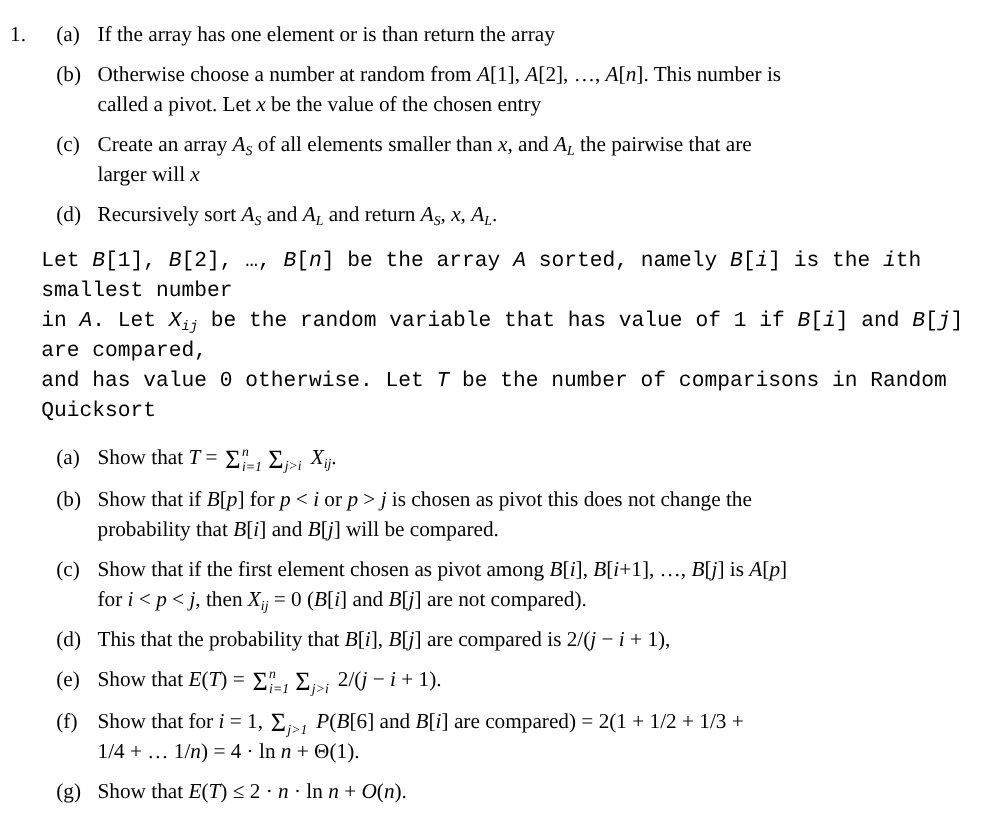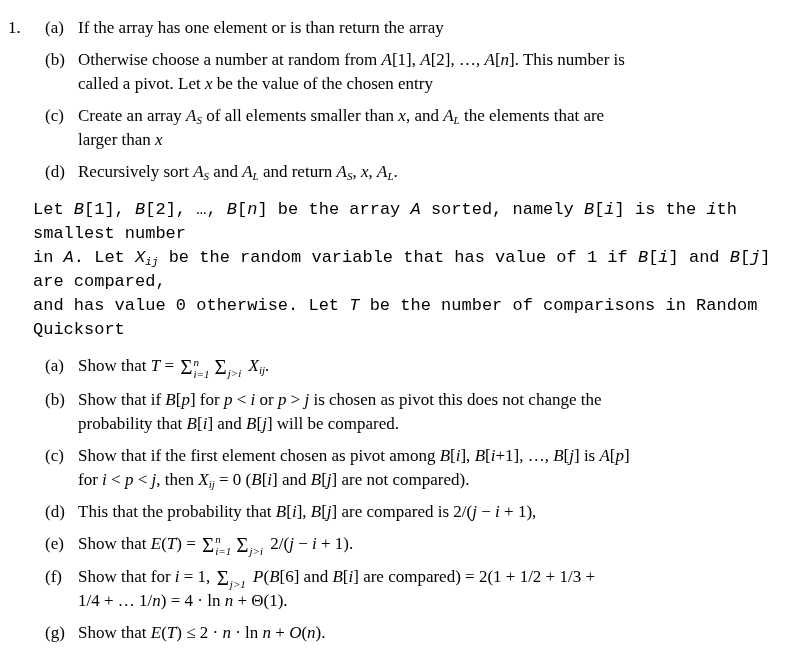--- a/index.html
+++ b/index.html
@@ -46,21 +46,21 @@
           <div class="item">
             <span class="label">(a)</span>
             <span class="content"><span>If the array has one element or is than return the array</span></span>
           </div>
           <div class="item">
             <span class="label">(b)</span>
             <span class="content"><span>Otherwise choose a number at random from </span><span class="it">A</span><span>[1], </span><span class="it">A</span><span>[2], …, </span><span class="it">A</span><span>[</span><span class="it">n</span><span>]. This number is</span><br><span>called a pivot. Let </span><span class="it">x</span><span> be the value of the chosen entry</span></span>
           </div>
           <div class="item">
             <span class="label">(c)</span>
-            <span class="content"><span>Create an array </span><span class="it">A</span><sub class="it">S</sub><span> of all elements smaller than </span><span class="it">x</span><span>, and </span><span class="it">A</span><sub class="it">L</sub><span> the elements that are</span><br><span>larger than </span><span class="it">x</span></span>
+            <span class="content"><span>Create an array </span><span class="it">A</span><sub class="it">S</sub><span> of all elements smaller than </span><span class="it">x</span><span>, and </span><span class="it">A</span><sub class="it">L</sub><span> the pairwise that are</span><br><span>larger will </span><span class="it">x</span></span>
           </div>
           <div class="item">
             <span class="label">(d)</span>
             <span class="content"><span>Recursively sort </span><span class="it">A</span><sub class="it">S</sub><span> and </span><span class="it">A</span><sub class="it">L</sub><span> and return </span><span class="it">A</span><sub class="it">S</sub><span>, </span><span class="it">x</span><span>, </span><span class="it">A</span><sub class="it">L</sub><span>.</span></span>
           </div>
         </div>
       <p class="para"><span>Let </span><span class="it">B</span><span>[1], </span><span class="it">B</span><span>[2], …, </span><span class="it">B</span><span>[</span><span class="it">n</span><span>] be the array </span><span class="it">A</span><span> sorted, namely </span><span class="it">B</span><span>[</span><span class="it">i</span><span>] is the </span><span class="it">i</span><span>th smallest number</span><br><span>in </span><span class="it">A</span><span>. Let </span><span class="it">X</span><sub class="it">ij</sub><span> be the random variable that has value of 1 if </span><span class="it">B</span><span>[</span><span class="it">i</span><span>] and </span><span class="it">B</span><span>[</span><span class="it">j</span><span>] are compared,</span><br><span>and has value 0 otherwise. Let </span><span class="it">T</span><span> be the number of comparisons in Random Quicksort</span></p>
       <div class="list">
           <div class="item">
             <span class="label">(a)</span>

